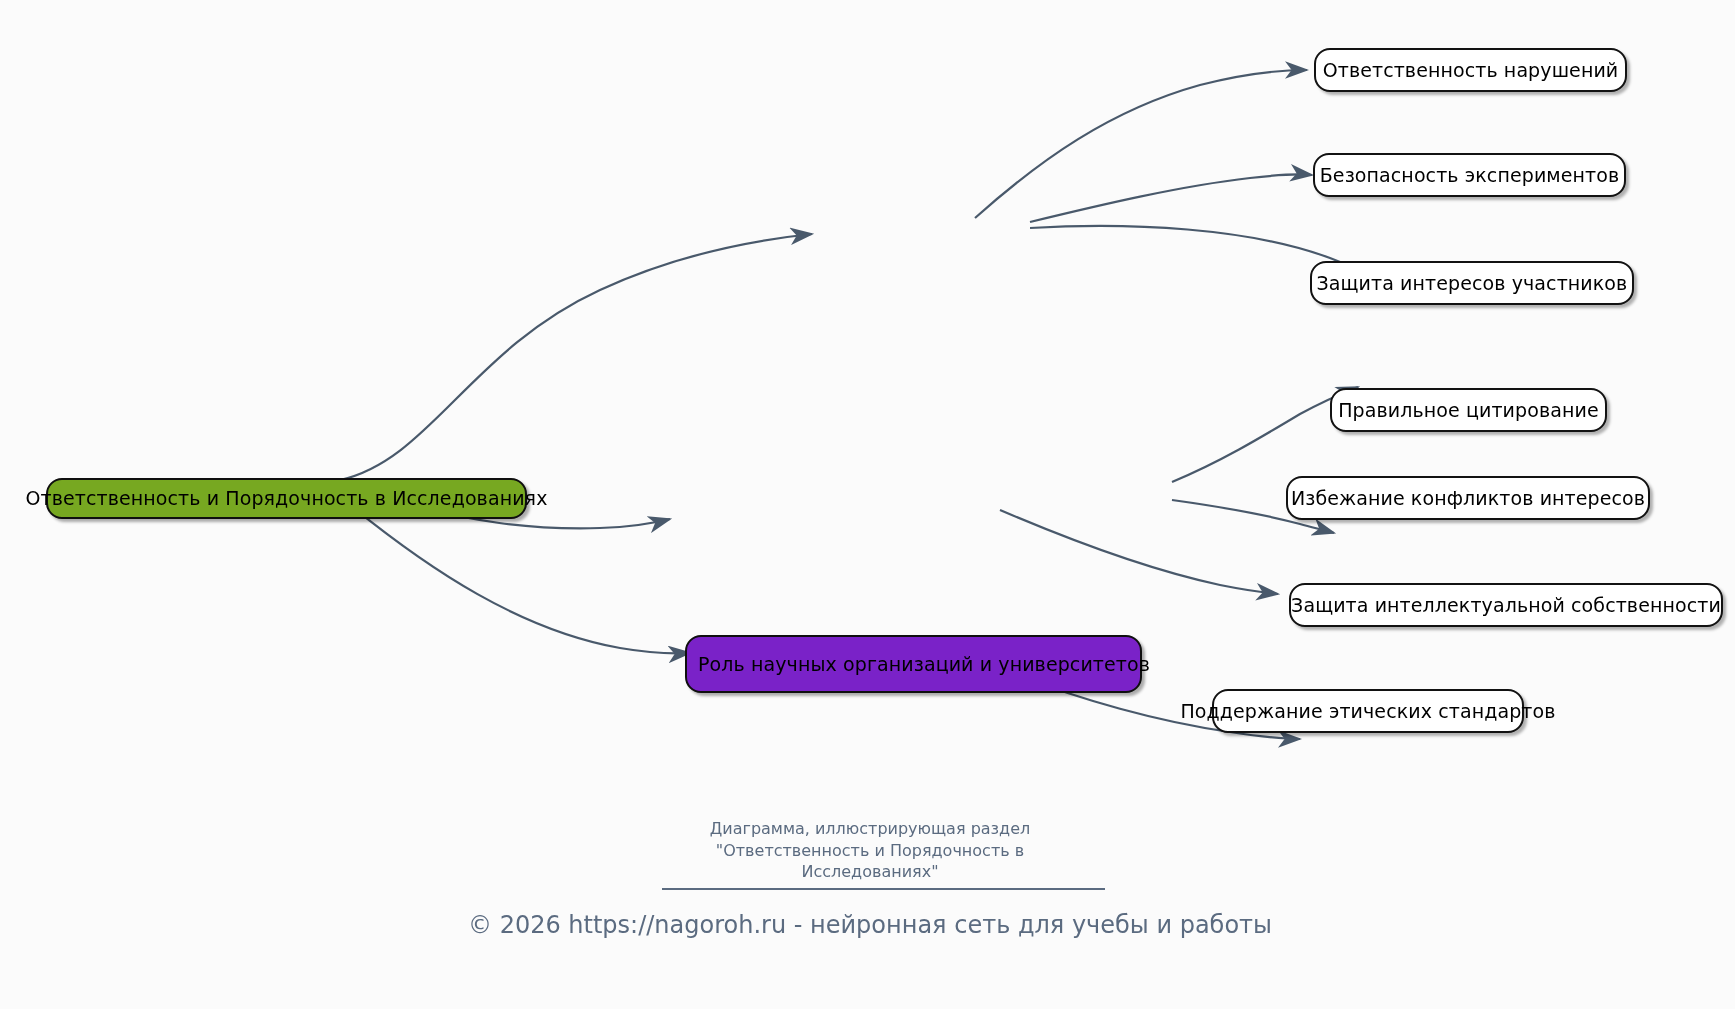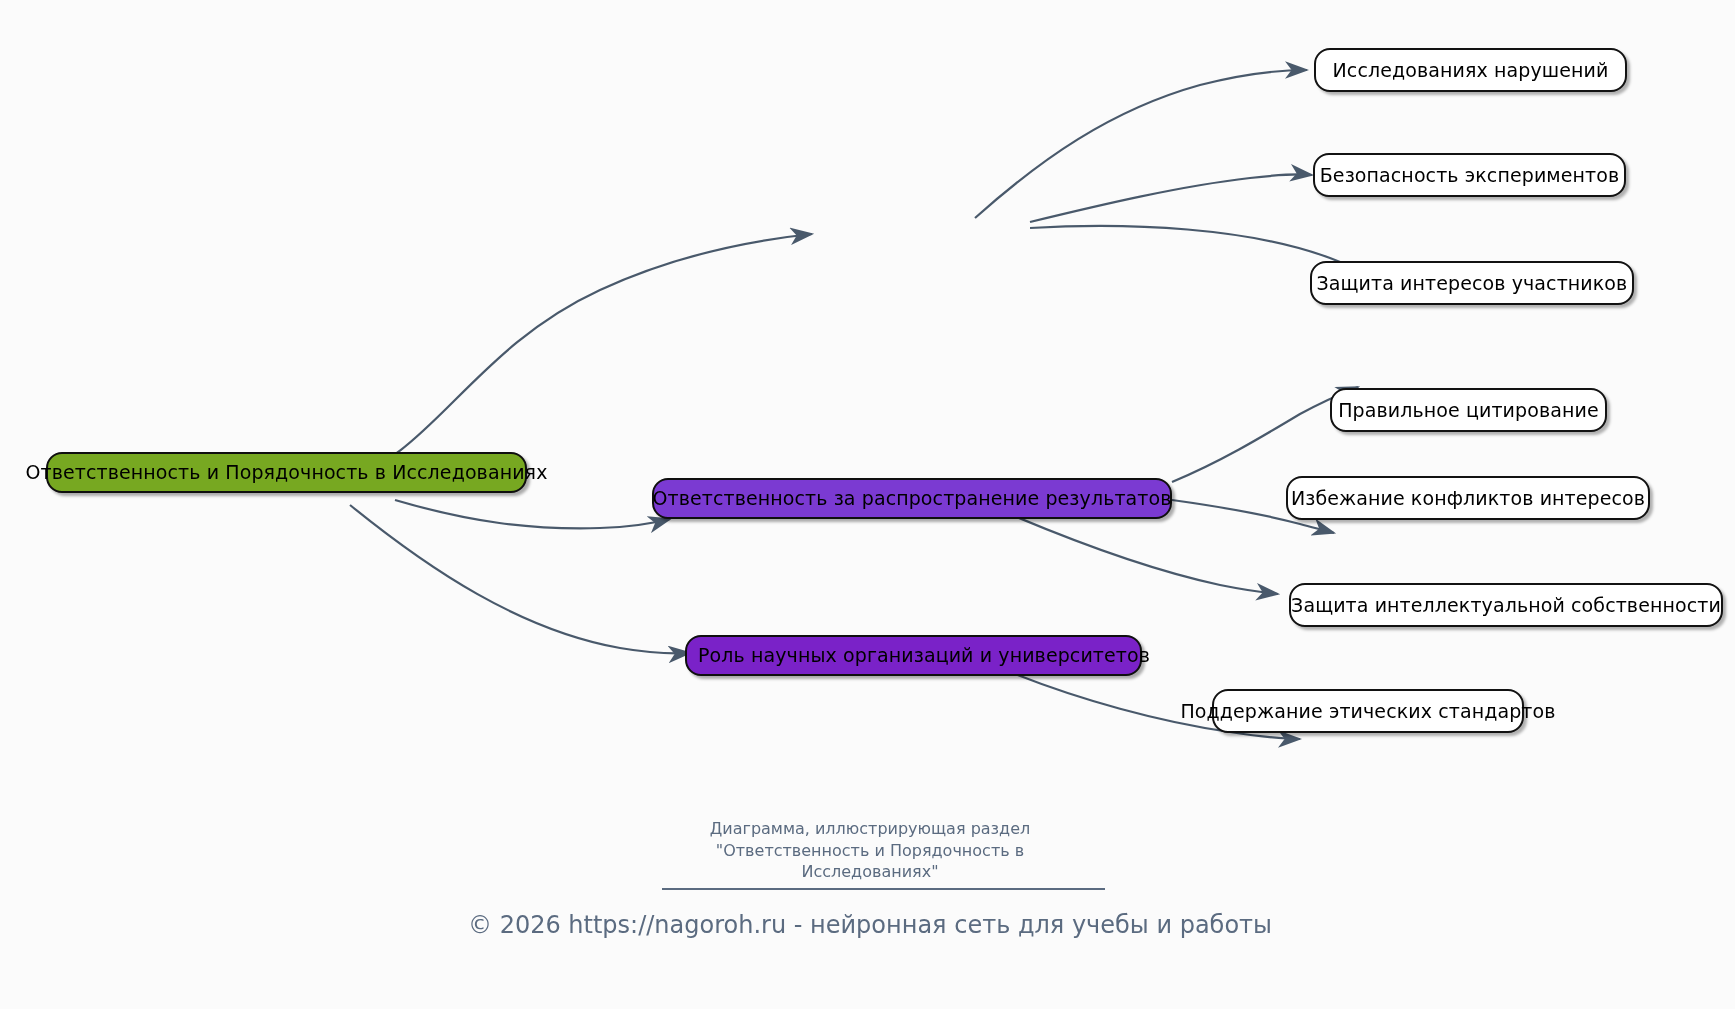--- a/index.html
+++ b/index.html
@@ -103,35 +103,32 @@
       <path d="M 1030 228 C 1130 222 1250 228 1330 258 C 1362 270 1382 281 1393 287"></path>
 
       <path d="M 1172 482 C 1220 462 1260 438 1300 414 C 1330 398 1348 391 1358 387"></path>
       <path d="M 1172 500 C 1230 508 1270 516 1300 524 C 1315 528 1327 531 1334 533"></path>
       <path d="M 1000 510 C 1070 540 1150 570 1220 585 C 1250 591 1268 593 1278 594"></path>
 
       <path d="M 1010 672 C 1080 700 1160 722 1230 732 C 1270 738 1290 739 1300 739"></path>
     </g>
   </svg>
 
-  <div class="node node-root" style="left:46px; top:452px; width:481px; height:41px;">
+  <div class="node node-root" style="left:46px; top:478px; width:481px; height:41px;">
     <span>Ответственность и Порядочность в Исследованиях</span>
   </div>
 
 
-  <div class="node node-branch alt" style="left:652px; top:478px; width:520px; height:41px;">
-    <span>Ответственность за распространение результатов</span>
-  </div>
 
-  <div class="node node-branch" style="left:685px; top:635px; width:457px; height:41px;padding-left:21px;">
+  <div class="node node-branch" style="left:685px; top:635px; width:457px; height:58px;padding-left:21px;">
     <span>Роль научных организаций и университетов</span>
   </div>
 
   <div class="node node-leaf" style="left:1314px; top:48px; width:313px; height:44px;">
-    <span>Исследованиях нарушений</span>
+    <span>Ответственность нарушений</span>
   </div>
 
   <div class="node node-leaf" style="left:1313px; top:153px; width:313px; height:44px;">
     <span>Безопасность экспериментов</span>
   </div>
 
   <div class="node node-leaf" style="left:1310px; top:261px; width:324px; height:44px;">
     <span>Защита интересов участников</span>
   </div>
 

